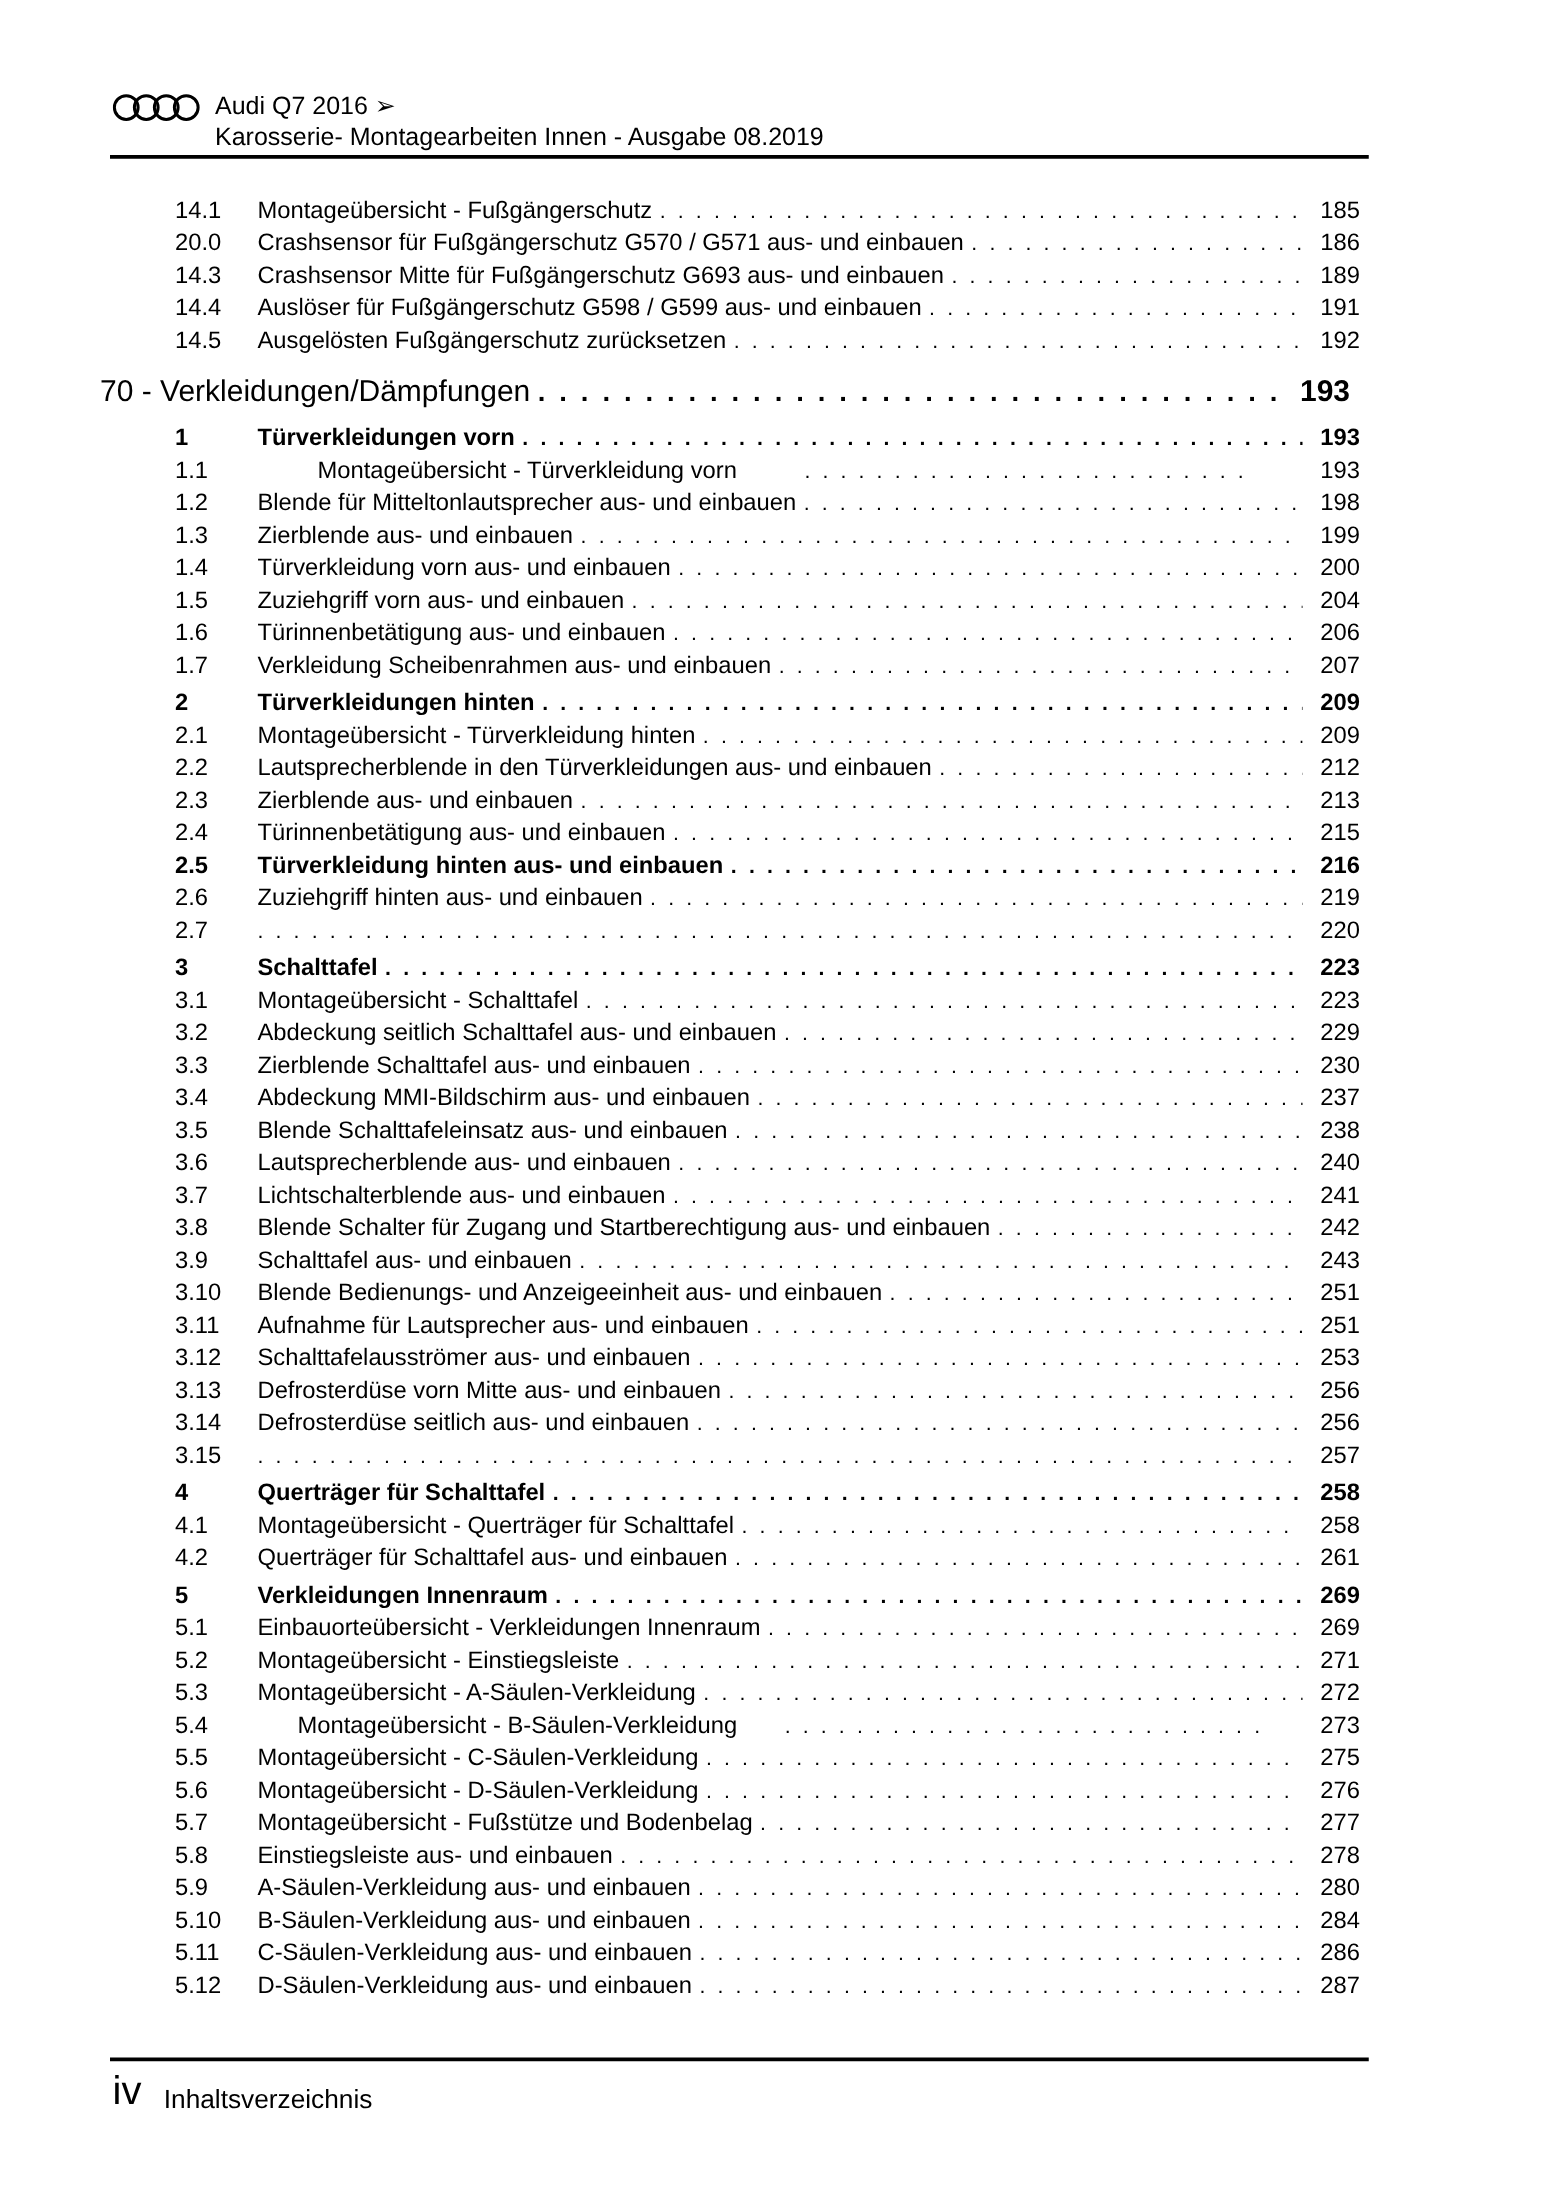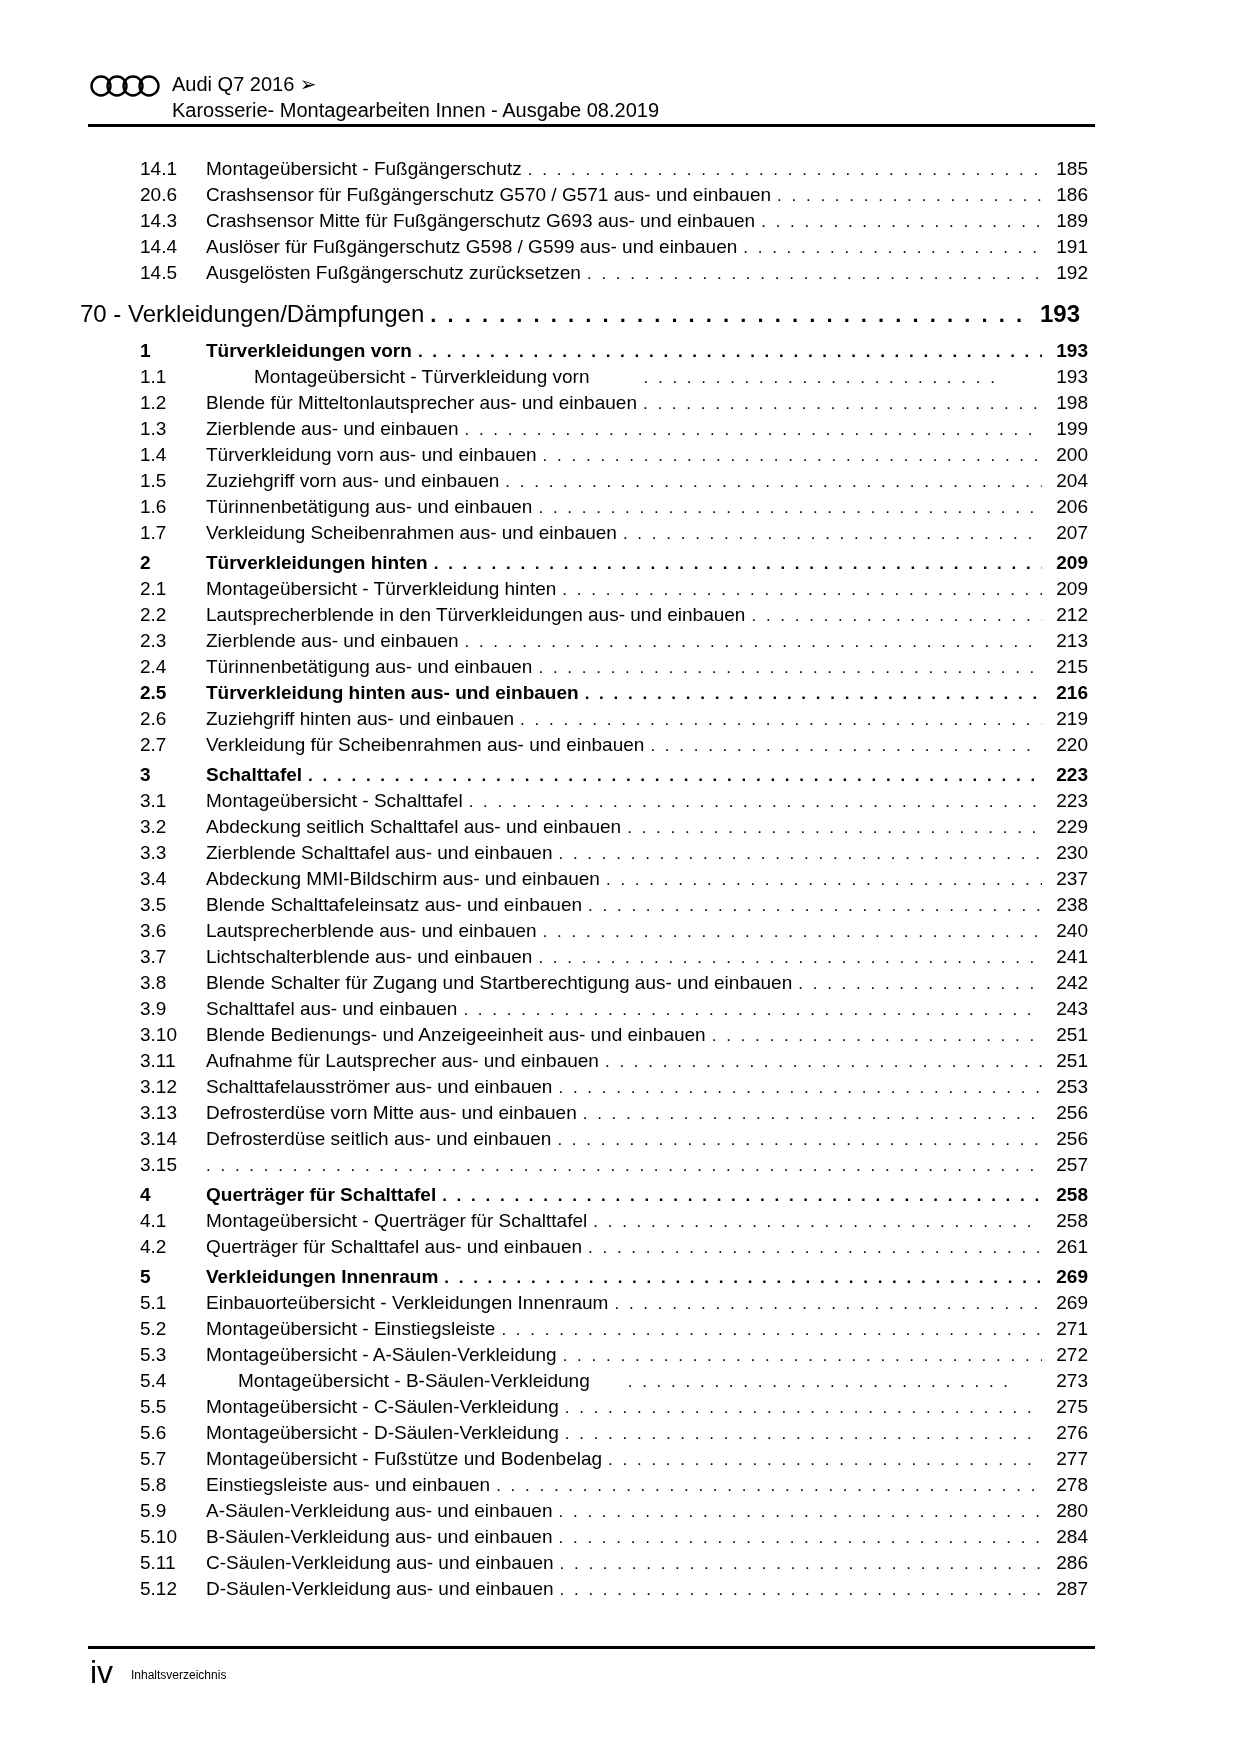--- a/index.html
+++ b/index.html
@@ -22,21 +22,21 @@
     .page { flex: none; width: 46px; text-align: right; }
     .row.bold { font-weight: bold; font-size: 19px; }
     .row.bold .leader { font-weight: bold; }
     .row.chapter { font-size: 24px; height: 30px; }
     .row.chapter .title { padding-left: 0; }
     .row.chapter .page { font-weight: bold; width: 50px; }
     .row.chapter .leader { font-weight: bold; font-size: 22px; }
 
     .footer-rule { position: absolute; left: 88px; top: 1646px; width: 1007px; height: 3px; background: #000; }
     .footer-page { position: absolute; left: 90px; top: 1654px; font-size: 32px; }
-    .footer-label { position: absolute; left: 131px; top: 1668px; font-size: 12px; }
+    .footer-label { position: absolute; left: 131px; top: 1668px; font-size: 21px; }
   </style>
 </head>
 <body>
 
 <div class="header">
   <svg class="logo" viewBox="0 0 72 24">
     <circle cx="11" cy="12" r="9.5" fill="none" stroke="#000" stroke-width="2.4"></circle>
     <circle cx="27" cy="12" r="9.5" fill="none" stroke="#000" stroke-width="2.4"></circle>
     <circle cx="43" cy="12" r="9.5" fill="none" stroke="#000" stroke-width="2.4"></circle>
     <circle cx="59" cy="12" r="9.5" fill="none" stroke="#000" stroke-width="2.4"></circle>
@@ -47,21 +47,21 @@
 </div>
 
 <div class="toc" id="toc">
     <div class="row" style="top: 158px;">
       <span class="num">14.1</span>
       <span class="title">Montageübersicht - Fußgängerschutz</span>
       <span class="leader"></span>
       <span class="page">185</span>
     </div>
     <div class="row" style="top: 184px;">
-      <span class="num">20.6</span>
+      <span class="num">20.0</span>
       <span class="title">Crashsensor für Fußgängerschutz G570 / G571 aus- und einbauen</span>
       <span class="leader"></span>
       <span class="page">186</span>
     </div>
     <div class="row" style="top: 210px;">
       <span class="num">14.3</span>
       <span class="title">Crashsensor Mitte für Fußgängerschutz G693 aus- und einbauen</span>
       <span class="leader"></span>
       <span class="page">189</span>
     </div>
@@ -167,21 +167,20 @@
       <span class="page">216</span>
     </div>
     <div class="row" style="top: 708px;">
       <span class="num">2.6</span>
       <span class="title">Zuziehgriff hinten aus- und einbauen</span>
       <span class="leader"></span>
       <span class="page">219</span>
     </div>
     <div class="row" style="top: 734px;">
       <span class="num">2.7</span>
-      <span class="title">Verkleidung für Scheibenrahmen aus- und einbauen</span>
       <span class="leader"></span>
       <span class="page">220</span>
     </div>
     <div class="row bold" style="top: 764px;">
       <span class="num">3</span>
       <span class="title">Schalttafel</span>
       <span class="leader"></span>
       <span class="page">223</span>
     </div>
     <div class="row" style="top: 790px;">

